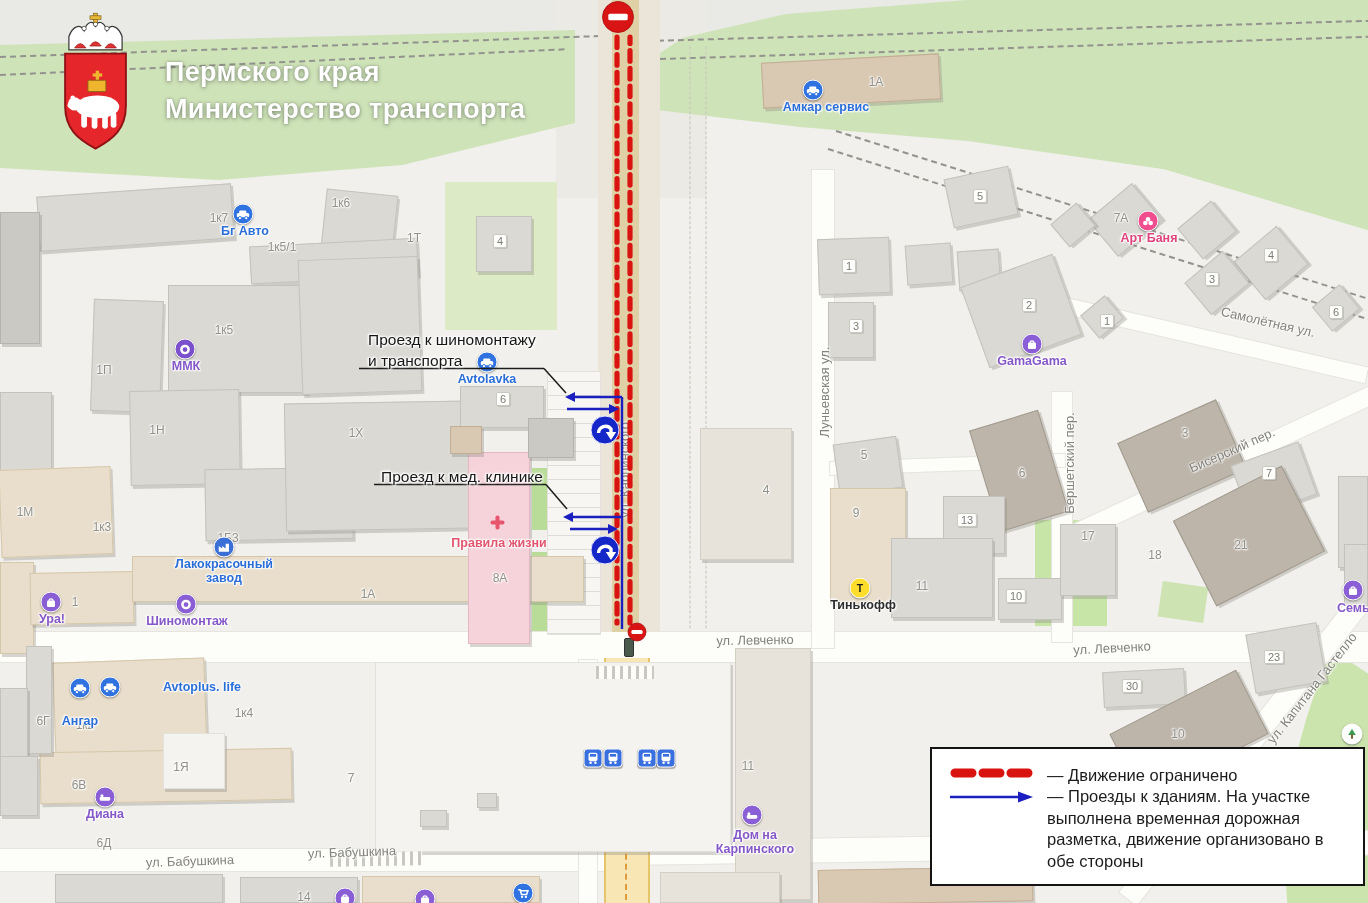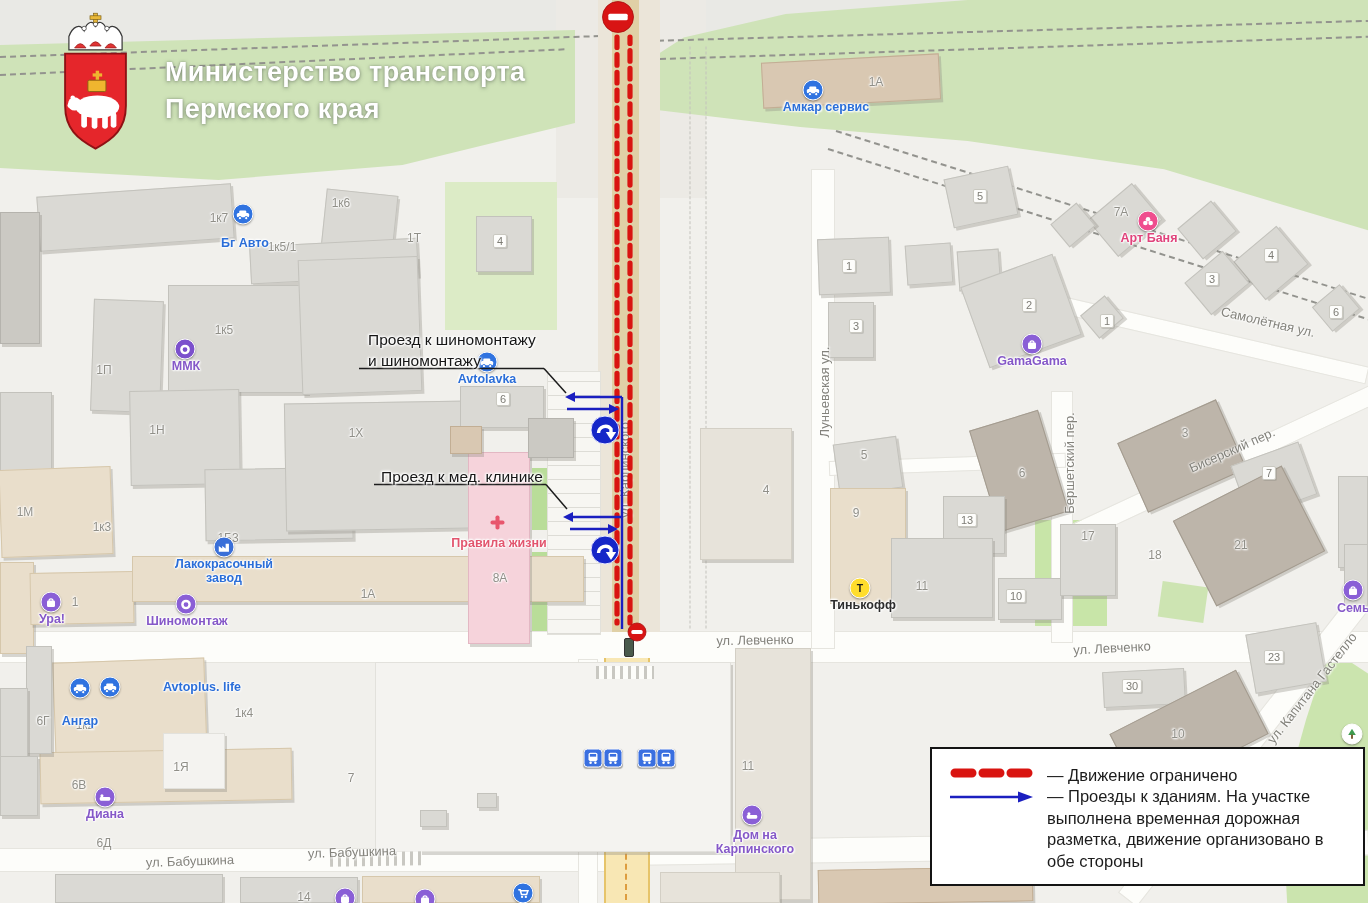--- a/index.html
+++ b/index.html
@@ -177,21 +177,21 @@
       <div class="addr" style="left: 368px; top: 594px;">1А</div>
       <div class="addr" style="left: 75px; top: 602px;">1</div>
       <div class="addr plate" style="left: 503px; top: 399px;">6</div>
       <div class="addr plate" style="left: 500px; top: 241px;">4</div>
       <div class="addr" style="left: 876px; top: 82px;">1А</div>
       <div class="addr plate" style="left: 980px; top: 196px;">5</div>
       <div class="addr plate" style="left: 849px; top: 266px;">1</div>
       <div class="addr plate" style="left: 856px; top: 326px;">3</div>
       <div class="addr plate" style="left: 1029px; top: 305px;">2</div>
       <div class="addr plate" style="left: 1107px; top: 321px;">1</div>
-      <div class="addr" style="left: 1121px; top: 212px; text-align: center;">7А</div>
+      <div class="addr" style="left: 1121px; top: 218px; text-align: center;">7А</div>
       <div class="addr plate" style="left: 1271px; top: 255px;">4</div>
       <div class="addr plate" style="left: 1212px; top: 279px;">3</div>
       <div class="addr plate" style="left: 1336px; top: 312px;">6</div>
       <div class="addr" style="left: 766px; top: 490px;">4</div>
       <div class="addr" style="left: 864px; top: 455px;">5</div>
       <div class="addr" style="left: 1022px; top: 473px;">6</div>
       <div class="addr" style="left: 856px; top: 513px;">9</div>
       <div class="addr plate" style="left: 967px; top: 520px;">13</div>
       <div class="addr" style="left: 922px; top: 586px;">11</div>
       <div class="addr plate" style="left: 1016px; top: 596px;">10</div>
@@ -213,21 +213,21 @@
       <div class="addr" style="left: 351px; top: 778px;">7</div>
       <div class="addr" style="left: 304px; top: 897px;">14</div>
       <div class="poi-icon" style="left: 243px; top: 214px; background: rgb(48, 115, 224);">
         <svg width="20" height="20" viewBox="0 0 20 20">
           <rect x="3.5" y="8.5" width="13" height="4.5" rx="1.6" fill="#fff"></rect>
           <rect x="6" y="5.8" width="7.5" height="3.6" rx="1.2" fill="#fff"></rect>
           <circle cx="6.8" cy="13.8" r="1.7" fill="#fff" stroke="#3073e0" stroke-width="1"></circle>
           <circle cx="13.4" cy="13.8" r="1.7" fill="#fff" stroke="#3073e0" stroke-width="1"></circle>
         </svg>
       </div>
-      <div class="poi-label" style="left: 245px; top: 236px; color: rgb(43, 110, 216);">Бг Авто</div>
+      <div class="poi-label" style="left: 245px; top: 224px; color: rgb(43, 110, 216);">Бг Авто</div>
       <div class="poi-icon" style="left: 813px; top: 90px; background: rgb(48, 115, 224);">
         <svg width="20" height="20" viewBox="0 0 20 20">
           <rect x="3.5" y="8.5" width="13" height="4.5" rx="1.6" fill="#fff"></rect>
           <rect x="6" y="5.8" width="7.5" height="3.6" rx="1.2" fill="#fff"></rect>
           <circle cx="6.8" cy="13.8" r="1.7" fill="#fff" stroke="#3073e0" stroke-width="1"></circle>
           <circle cx="13.4" cy="13.8" r="1.7" fill="#fff" stroke="#3073e0" stroke-width="1"></circle>
         </svg>
       </div>
       <div class="poi-label" style="left: 826px; top: 100px; color: rgb(43, 110, 216);">Амкар сервис</div>
       <div class="poi-icon" style="left: 487px; top: 362px; background: rgb(48, 115, 224);">
@@ -430,21 +430,21 @@
       </g>
       <line x1="359" y1="368.5" x2="544" y2="368.5" stroke="#1c1c1c" stroke-width="1.5"></line>
       <line x1="544" y1="368.5" x2="566" y2="393" stroke="#1c1c1c" stroke-width="1.5"></line>
       <line x1="374" y1="484.5" x2="546" y2="484.5" stroke="#1c1c1c" stroke-width="1.5"></line>
       <line x1="546" y1="484.5" x2="567" y2="509" stroke="#1c1c1c" stroke-width="1.5"></line>
     </svg>
 
   <div id="callouts">
       <div class="callout" style="left: 368px; top: 329px;">
         <div>Проезд к шиномонтажу</div>
-        <div>и шиномонтажу</div>
+        <div>и транспорта</div>
       </div>
       <div class="callout" style="left: 381px; top: 466px;">
         <div>Проезд к мед. клинике</div>
       </div>
     </div>
 
   <div id="header">
     <svg width="95" height="148" viewBox="0 0 100 152">
       <path d="M22,40 L22,26 C26,15 34,12 38,20 C41,10 48,8 50,16 C52,8 59,10 62,20 C66,12 74,15 78,26 L78,40 Z" fill="#fff" stroke="#3a3a3a" stroke-width="1.3"></path>
       <path d="M28,38 q6,-9 12,0 Z M44,36 q6,-9 12,0 Z M60,38 q6,-9 12,0 Z" fill="#e03434" stroke="#9c1d1d" stroke-width=".8"></path>
@@ -462,17 +462,17 @@
         <circle cx="28" cy="97" r="7"></circle>
         <rect x="20.5" y="96" width="8" height="5" rx="2.4"></rect>
         <circle cx="26" cy="90.5" r="2.4"></circle>
         <rect x="35" y="106" width="6" height="16" rx="2.6"></rect>
         <rect x="46" y="108" width="6" height="15" rx="2.6"></rect>
         <rect x="57" y="108" width="6" height="15" rx="2.6"></rect>
         <rect x="66" y="106" width="6" height="16" rx="2.6"></rect>
       </g>
     </svg>
     <div id="title">
+      <div>Пермского края</div>
       <div>Министерство транспорта</div>
-      <div>Пермского края</div>
     </div>
   </div>
 </div>
 
 </body></html>

